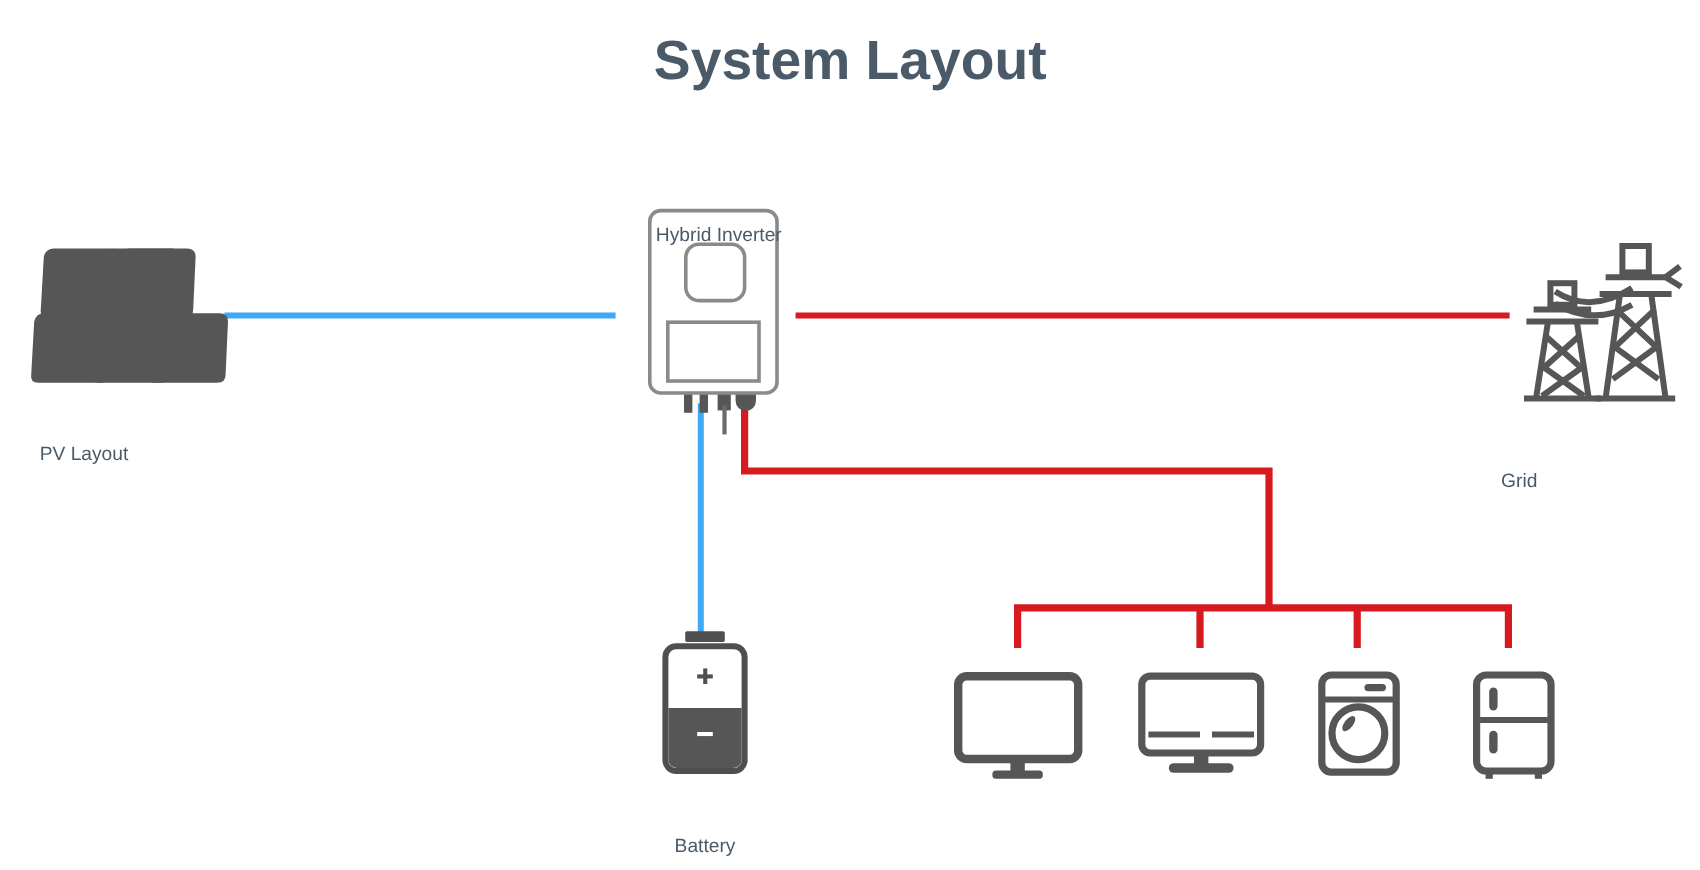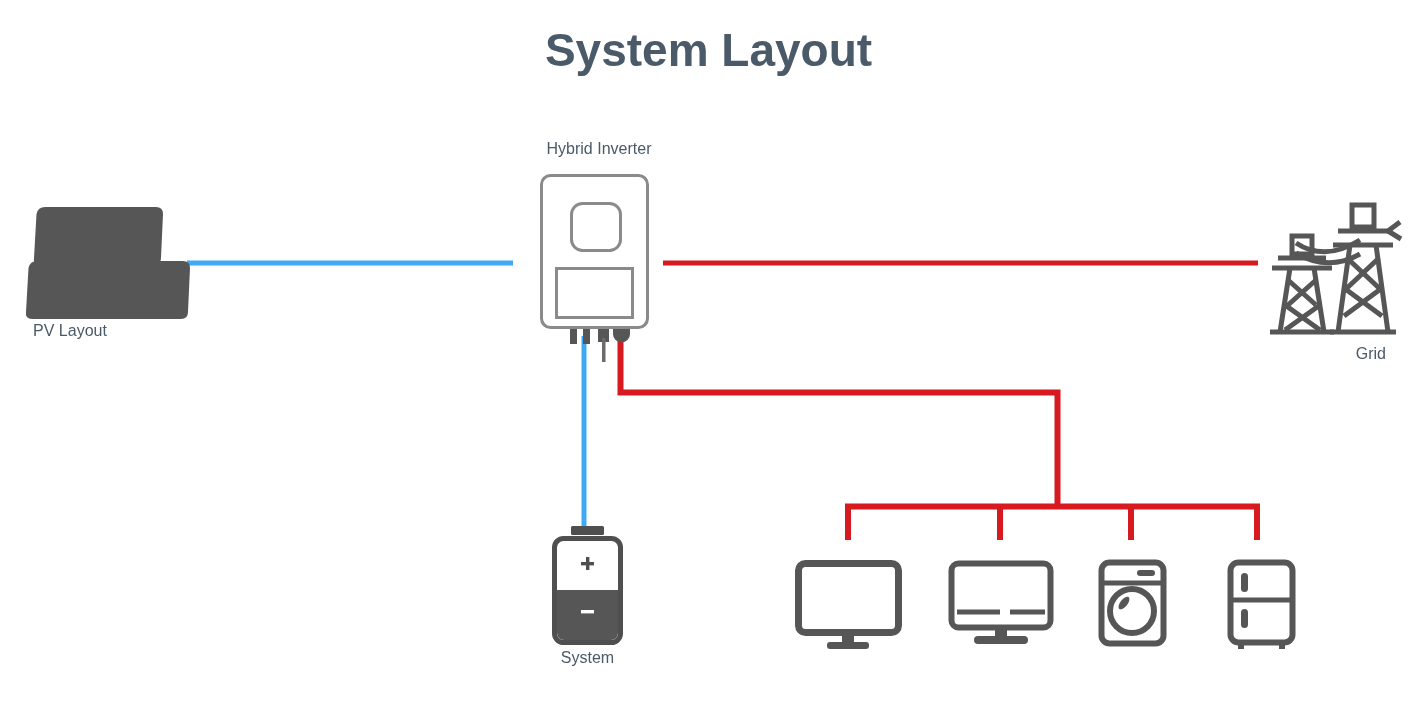--- a/index.html
+++ b/index.html
@@ -39,25 +39,26 @@
     letter-spacing: 0px;
     line-height: 1.15;
   }
   .node-label {
     position: absolute;
     text-align: center;
     font-size: 16px;
     color: #4a5a68;
     white-space: nowrap;
     line-height: 1.2;
+    margin-top: 48px;
   }
   .lbl-pv      { left: 0px;    top: 321px; width: 140px; }
   .lbl-inv     { left: 474px;  top: 139px; width: 250px; }
   .lbl-battery { left: 515px;  top: 648px; width: 145px; }
-  .lbl-grid    { left: 1236px; top: 344px; width: 150px; text-align: right; }
+  .lbl-grid    { left: 1191px; top: 344px; width: 150px; }
   .lbl-load    { left: 942px;  top: 671px; width: 240px; }
 </style>
 </head>
 <body>
 
 <div id="canvas">
 
   <div class="title-text">System Layout</div>
 
   <svg id="diagram-svg" viewBox="0 0 1417 725" xmlns="http://www.w3.org/2000/svg">
@@ -186,18 +187,18 @@
       <rect x="1238" y="641" width="6" height="8" fill="#565656"></rect>
       <rect x="1279" y="641" width="6" height="8" fill="#565656"></rect>
     </g>
 
   </svg>
 
   <div class="node-label lbl-pv">PV Layout</div>
 
   <div class="node-label lbl-inv">Hybrid Inverter</div>
 
-  <div class="node-label lbl-battery">System</div>
+  <div class="node-label lbl-battery">Battery</div>
 
   <div class="node-label lbl-grid">Grid</div>
 
 
 </div>
 
 </body></html>

